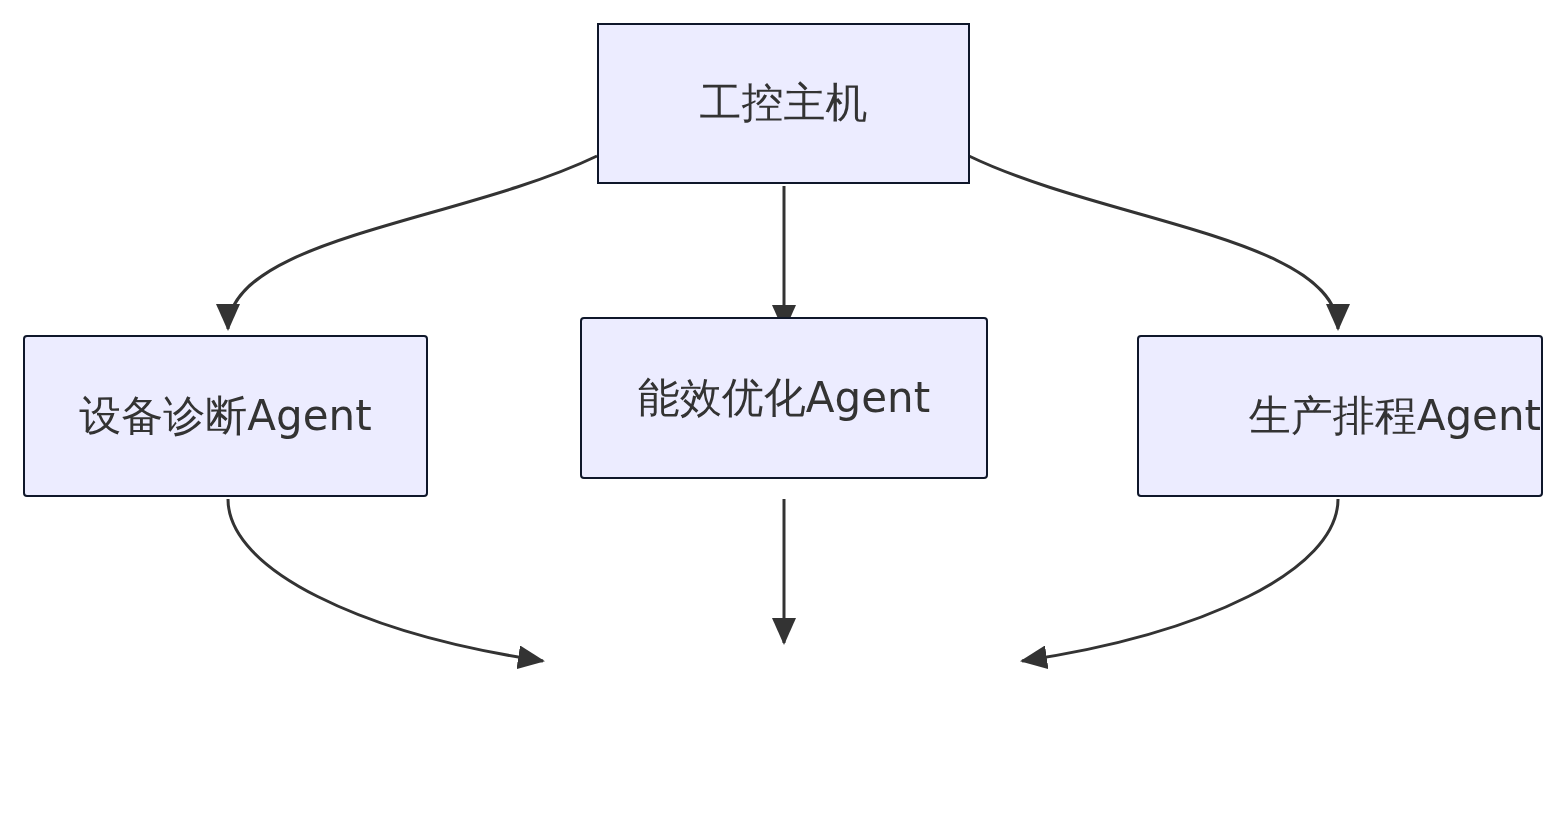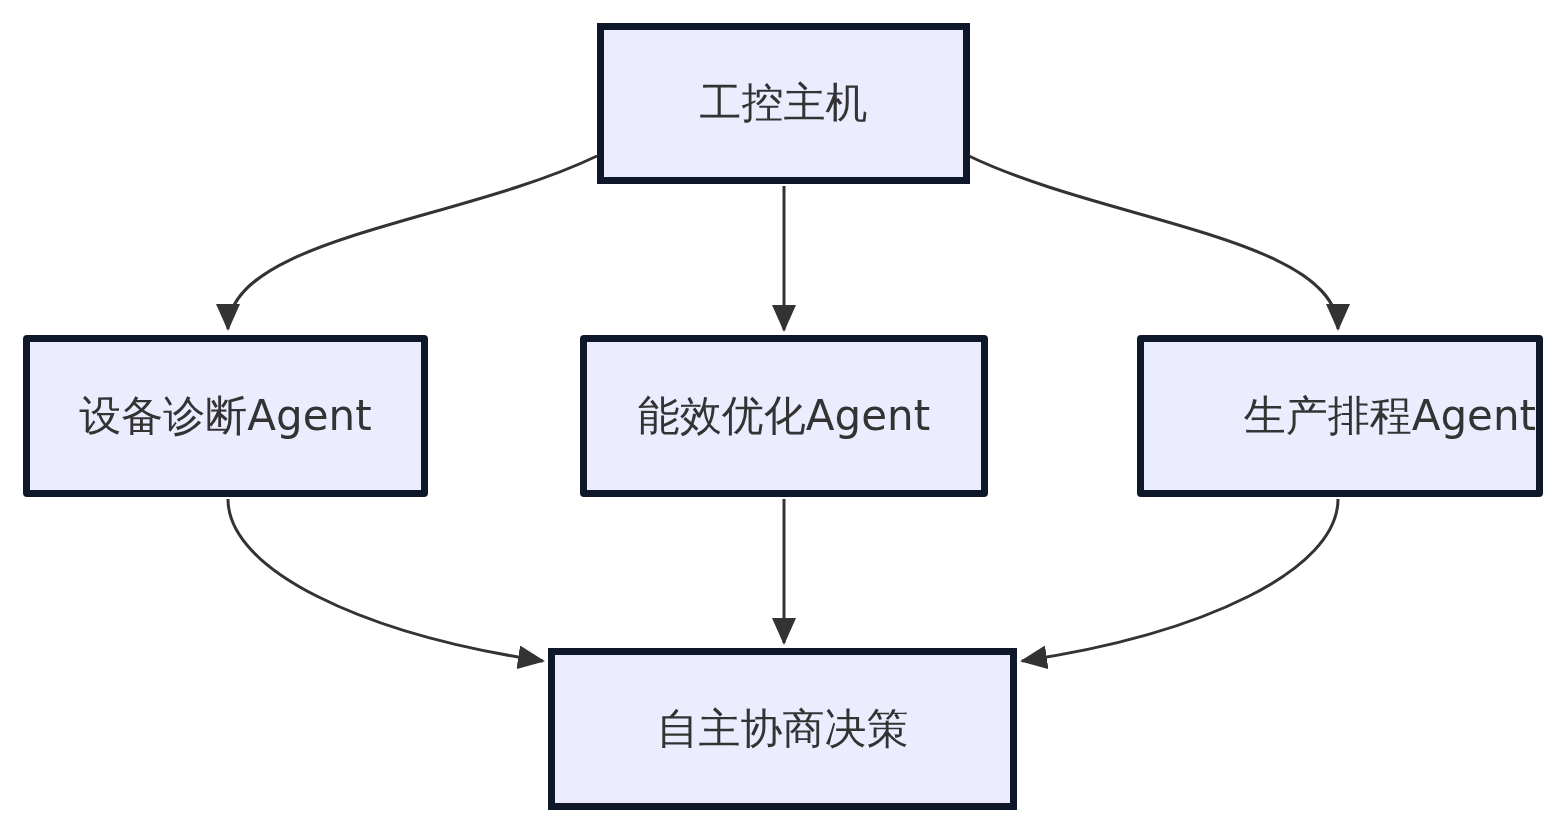--- a/index.html
+++ b/index.html
@@ -20,40 +20,40 @@
     left: 0;
     top: 0;
     width: 1565px;
     height: 834px;
     z-index: 1;
   }
   .node {
     position: absolute;
     box-sizing: border-box;
     background: #ECECFF;
-    border: 7px solid #0f172a;
+    border: 2px solid #0f172a;
     display: flex;
     align-items: center;
     justify-content: center;
     z-index: 2;
   }
   .node.rounded {
     border-radius: 4px;
   }
   .node .label {
     color: #333333;
     font-size: 42px;
     line-height: 1.2;
     text-align: center;
     white-space: nowrap;
   }
   
   .node-host     { left: 597px;  top: 23px;  width: 373px; height: 161px; }
   .node-device   { left: 23px;   top: 335px; width: 405px; height: 162px; }
-  .node-energy   { left: 580px;  top: 335px; width: 408px; height: 162px; }
+  .node-energy   { left: 580px;  top: 317px; width: 408px; height: 162px; }
   .node-schedule { left: 1137px; top: 335px; width: 406px; height: 162px; justify-content: flex-end; }
   .node-decision { left: 548px;  top: 648px; width: 469px; height: 162px; }
 </style>
 </head>
 <body>
 
 <div class="canvas">
 
   <svg class="edges-layer" width="1565" height="834" viewBox="0 0 1565 834" xmlns="http://www.w3.org/2000/svg">
     <defs>
@@ -80,17 +80,14 @@
   </div>
 
   <div class="node rounded node-energy">
     <span class="label">能效优化Agent</span>
   </div>
 
   <div class="node rounded node-schedule">
     <span class="label">生产排程Agent</span>
   </div>
 
-  <div class="node node-decision">
-    <span class="label">自主协商决策</span>
-  </div>
 
 </div>
 
 </body></html>

